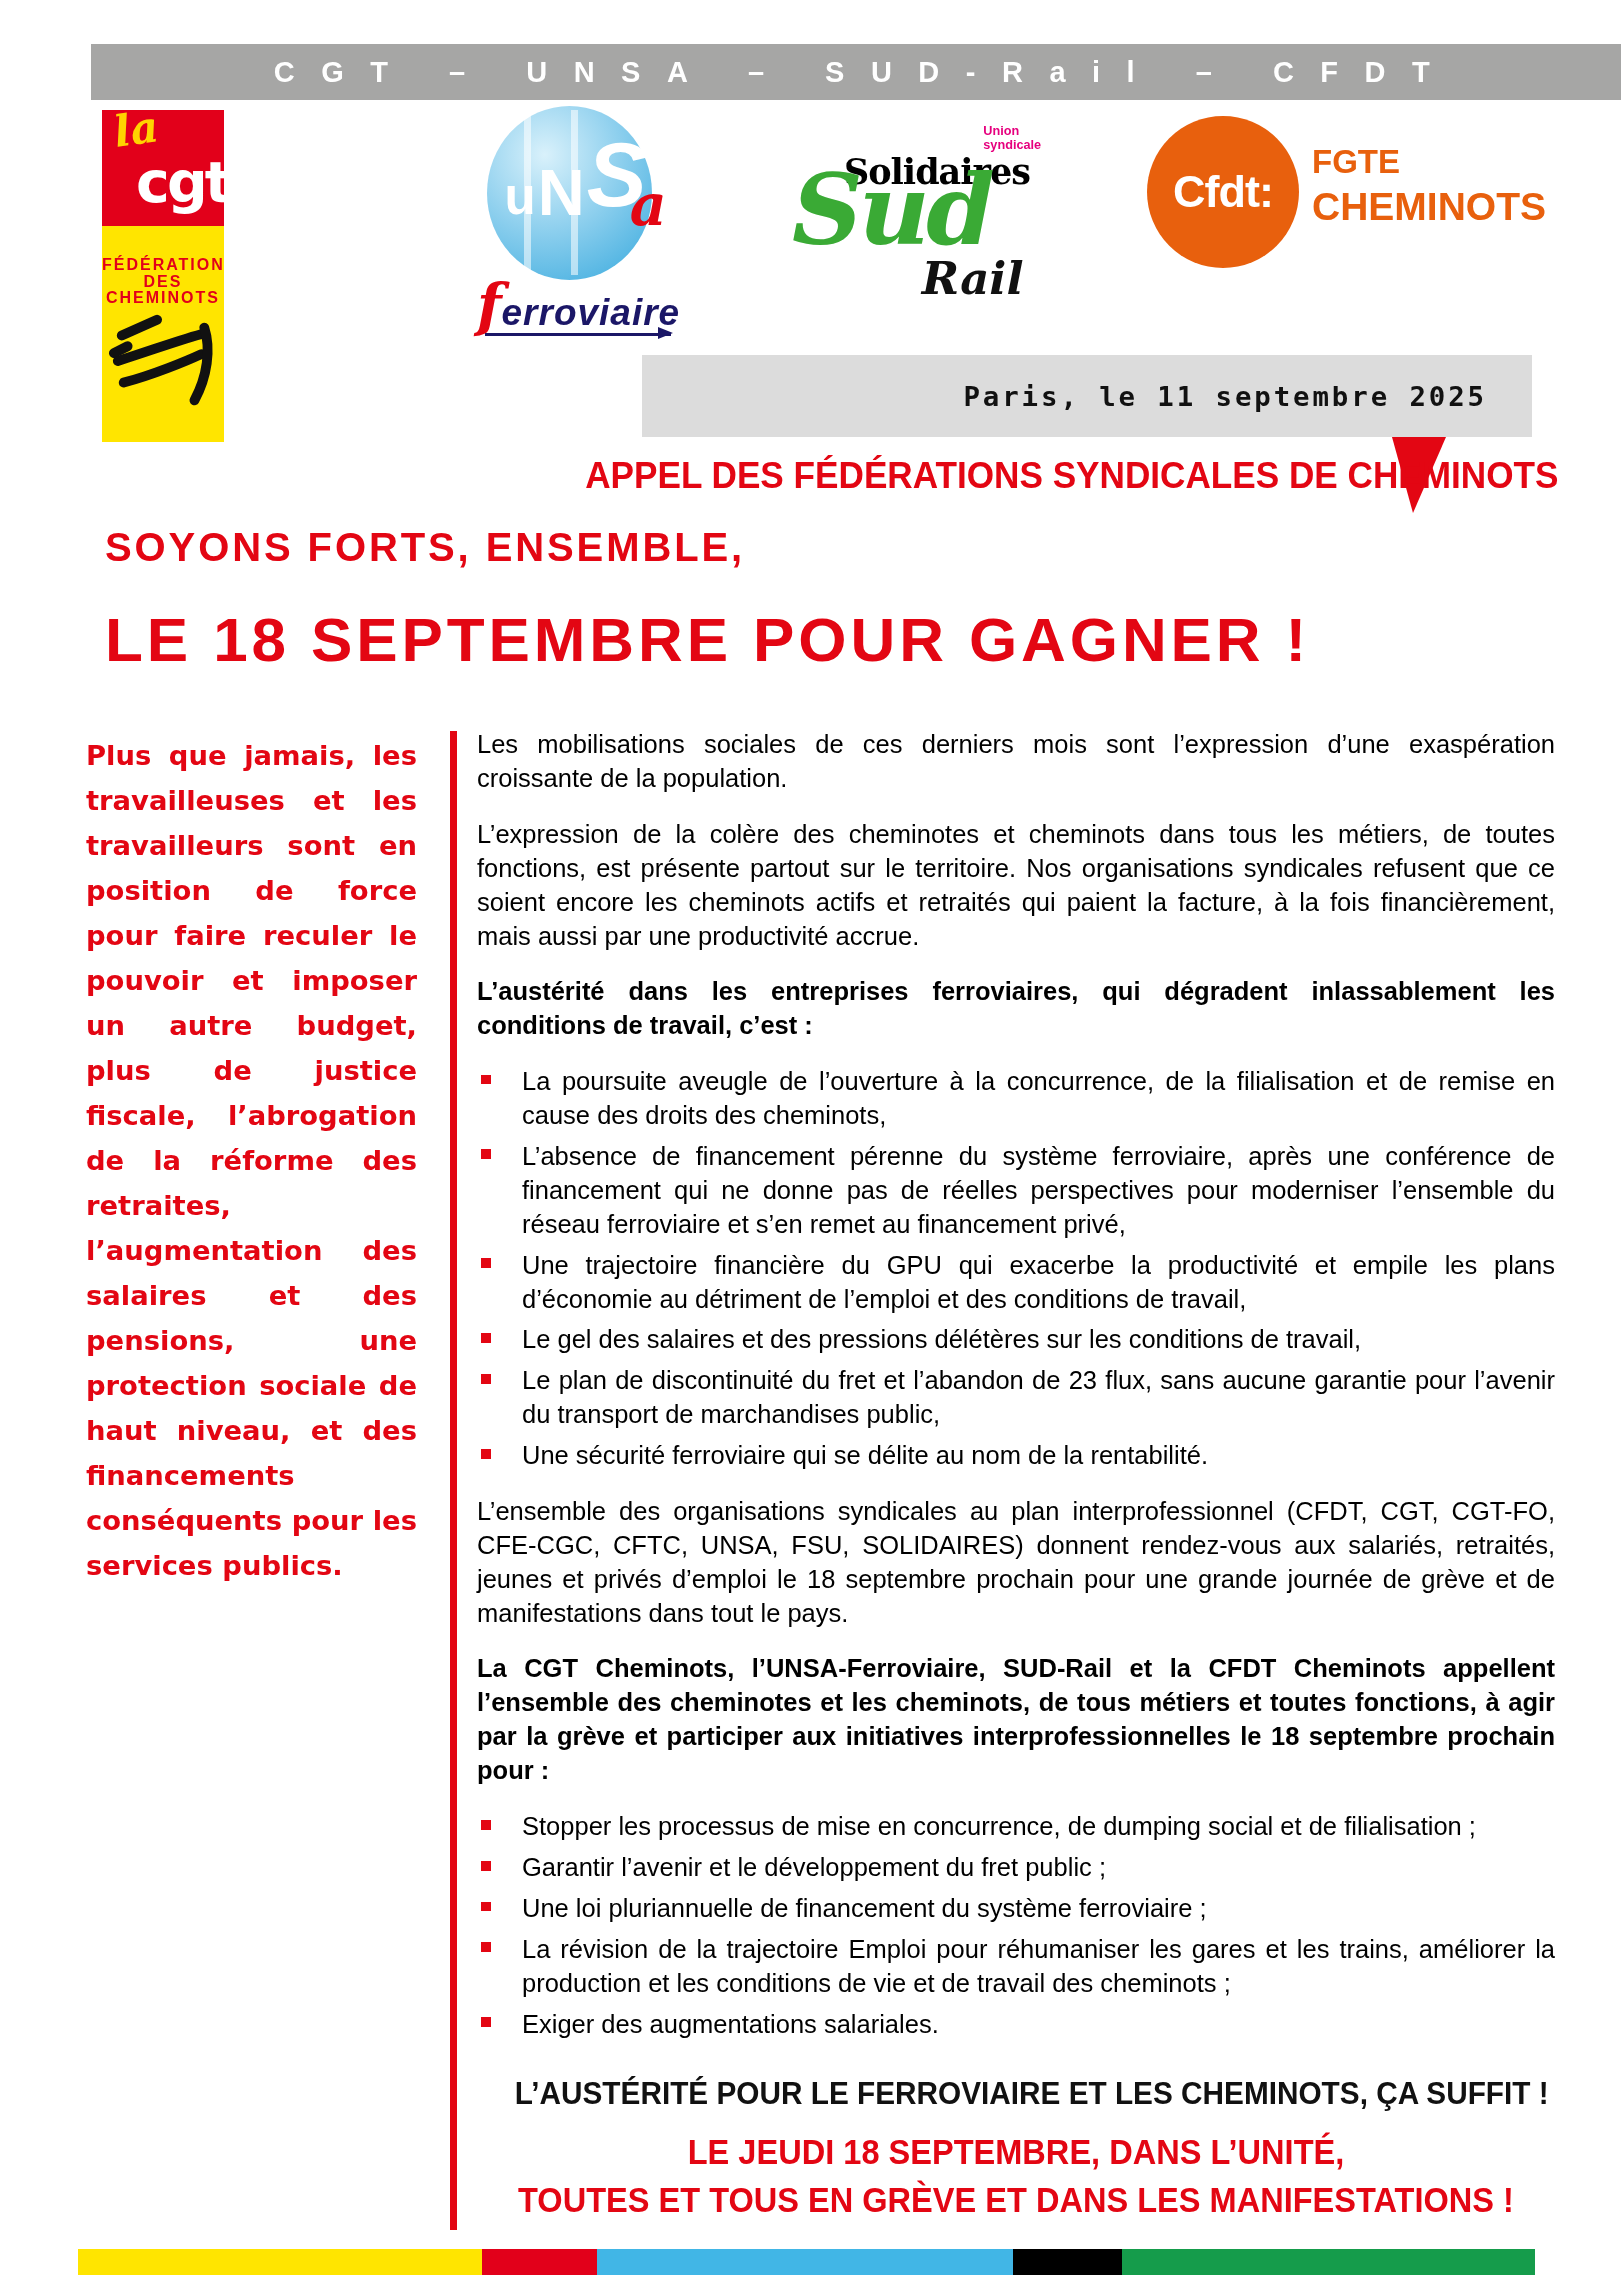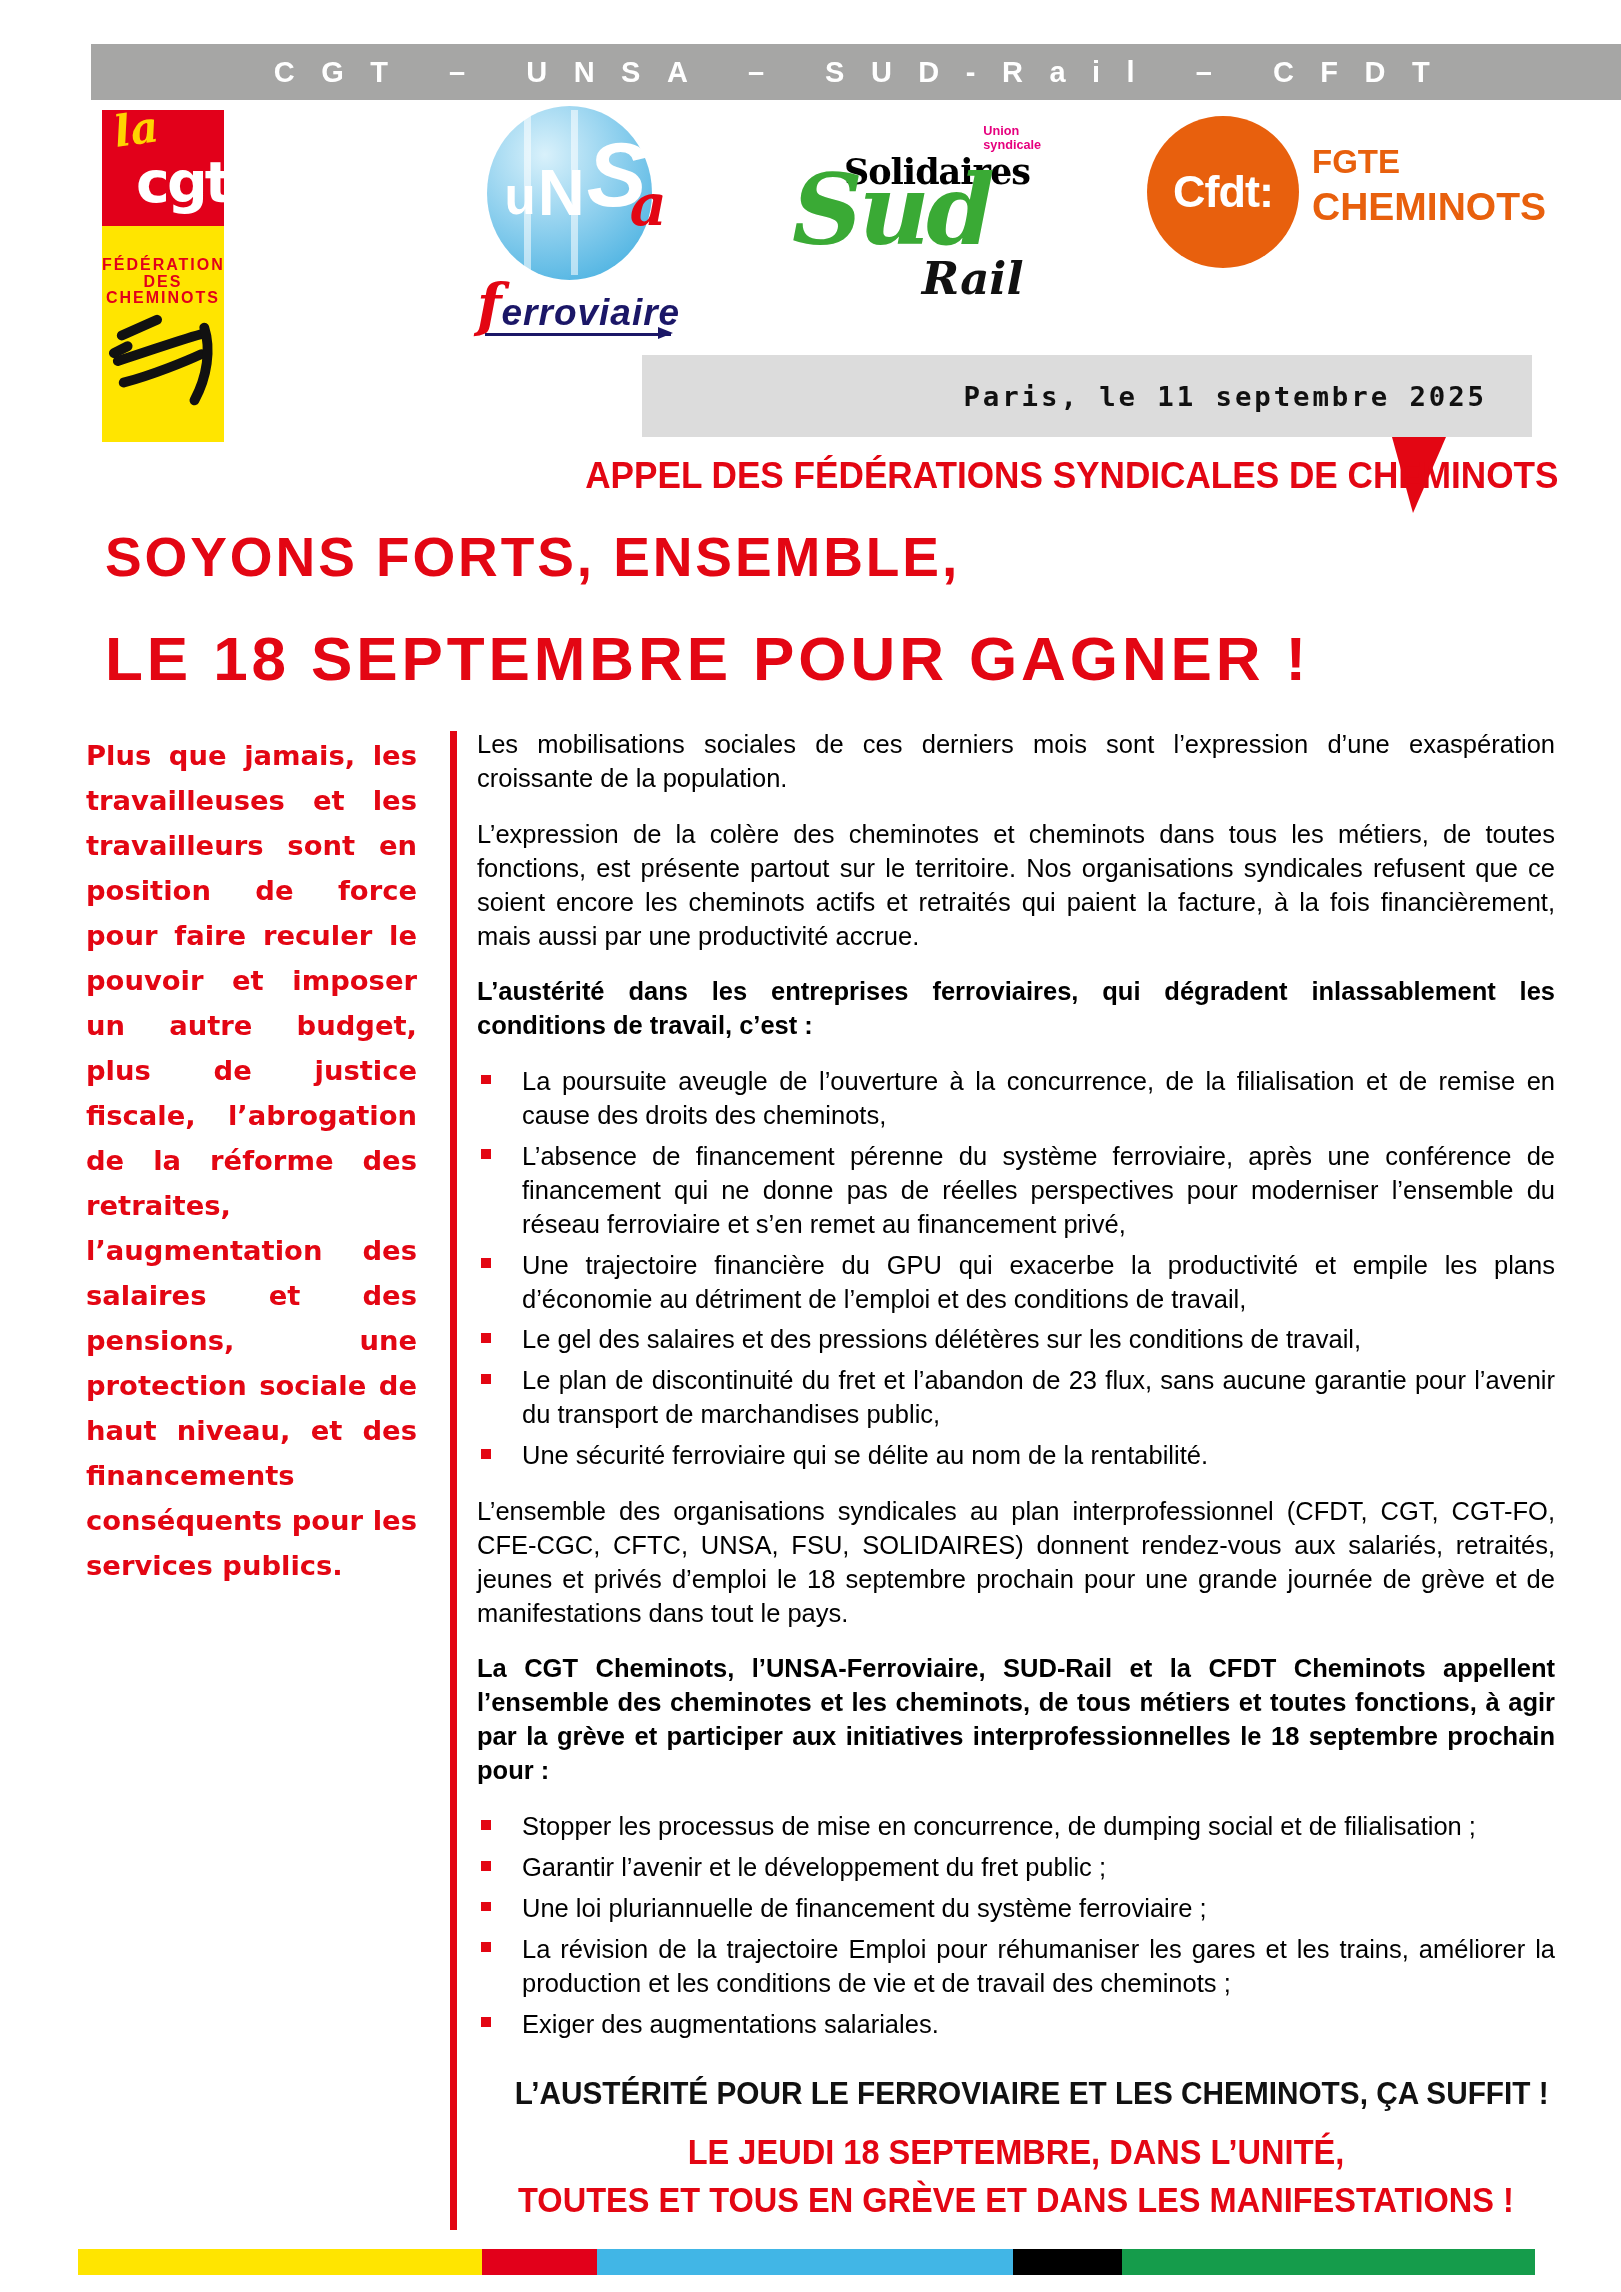--- a/index.html
+++ b/index.html
@@ -67,21 +67,21 @@
                  font-size:27.4px;letter-spacing:2.9px;padding-right:45px;white-space:nowrap;}
   .red-flag{position:absolute;left:1392px;top:437px;width:0;height:0;
             border-top:76px solid #e30613;border-left:21.6px solid transparent;border-right:33px solid transparent;}
 
   
   .kicker{position:absolute;right:63px;top:455px;color:#e30613;font-weight:bold;font-size:37px;
           transform:scaleX(.95);transform-origin:right;white-space:nowrap;}
 
   
   .main-title{position:absolute;left:105px;top:525px;color:#e30613;font-weight:bold;}
-  .main-title .t1{font-size:55px;letter-spacing:2.9px;white-space:nowrap;}
+  .main-title .t1{font-size:40px;letter-spacing:2.9px;white-space:nowrap;}
   .main-title .t2{font-size:62px;letter-spacing:3.9px;white-space:nowrap;margin-top:34px;}
 
   
   .divider{position:absolute;left:450px;top:731px;width:6.9px;height:1499px;background:#e30613;}
   .sidebar{position:absolute;left:86px;top:733px;width:331px;color:#e30613;font-weight:bold;
            font-family:"DejaVu Sans",sans-serif;font-size:27.4px;line-height:45px;text-align:justify;}
   .maincol{position:absolute;left:477px;top:727px;width:1078px;color:#000000;
            font-size:25.5px;line-height:34px;text-align:justify;}
   .maincol p{margin:0 0 21.6px 0;}
   .maincol p.bold{font-weight:bold;}

